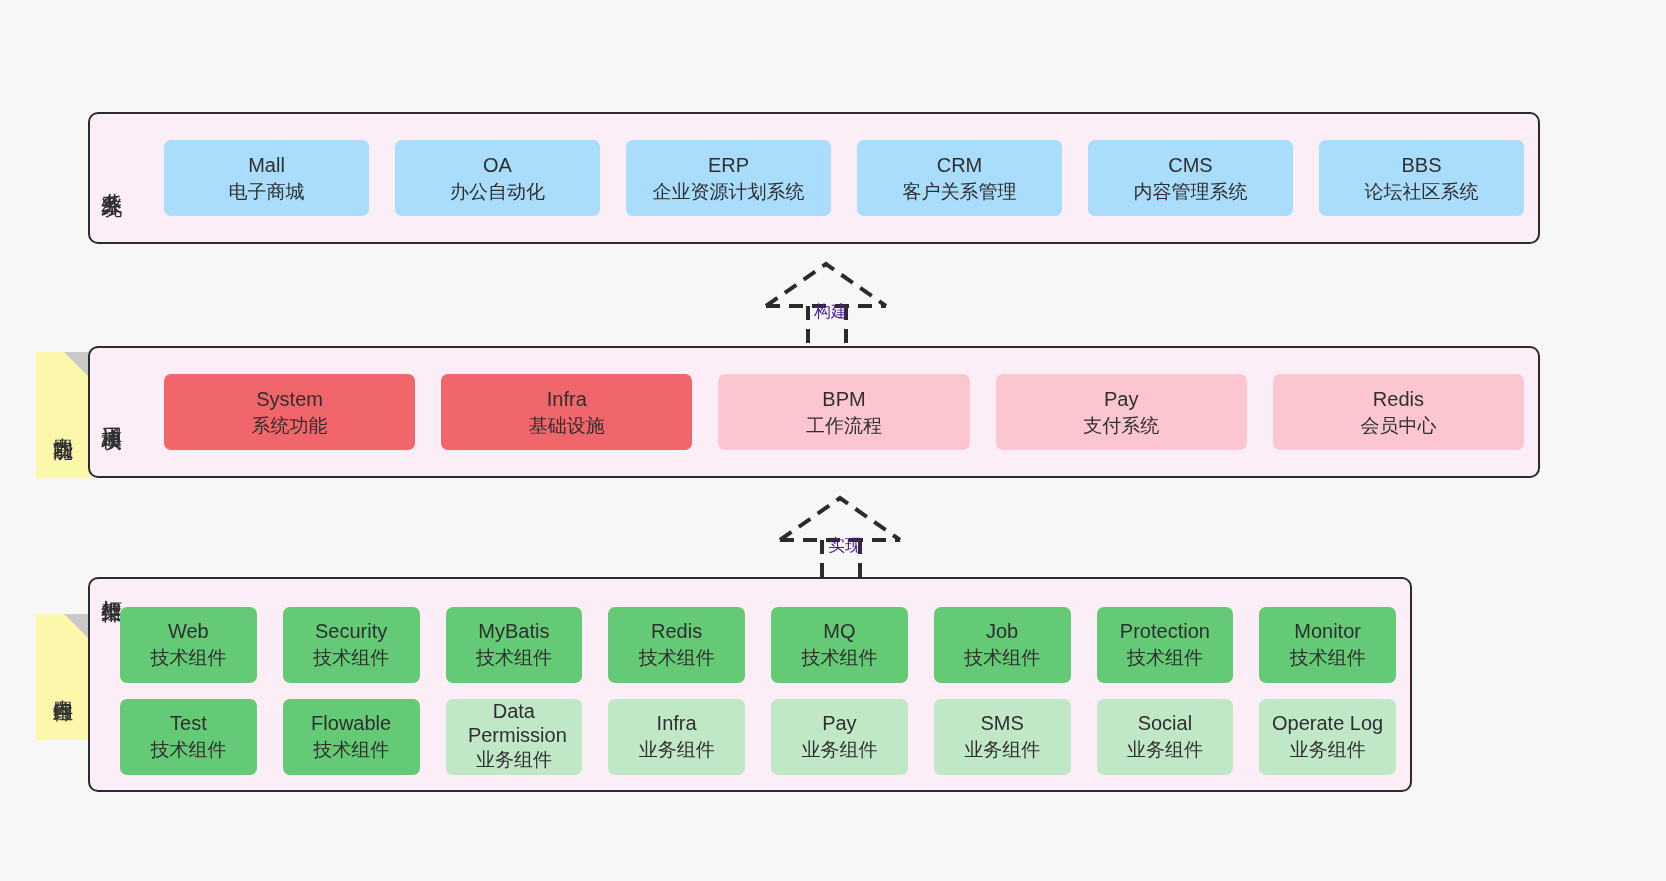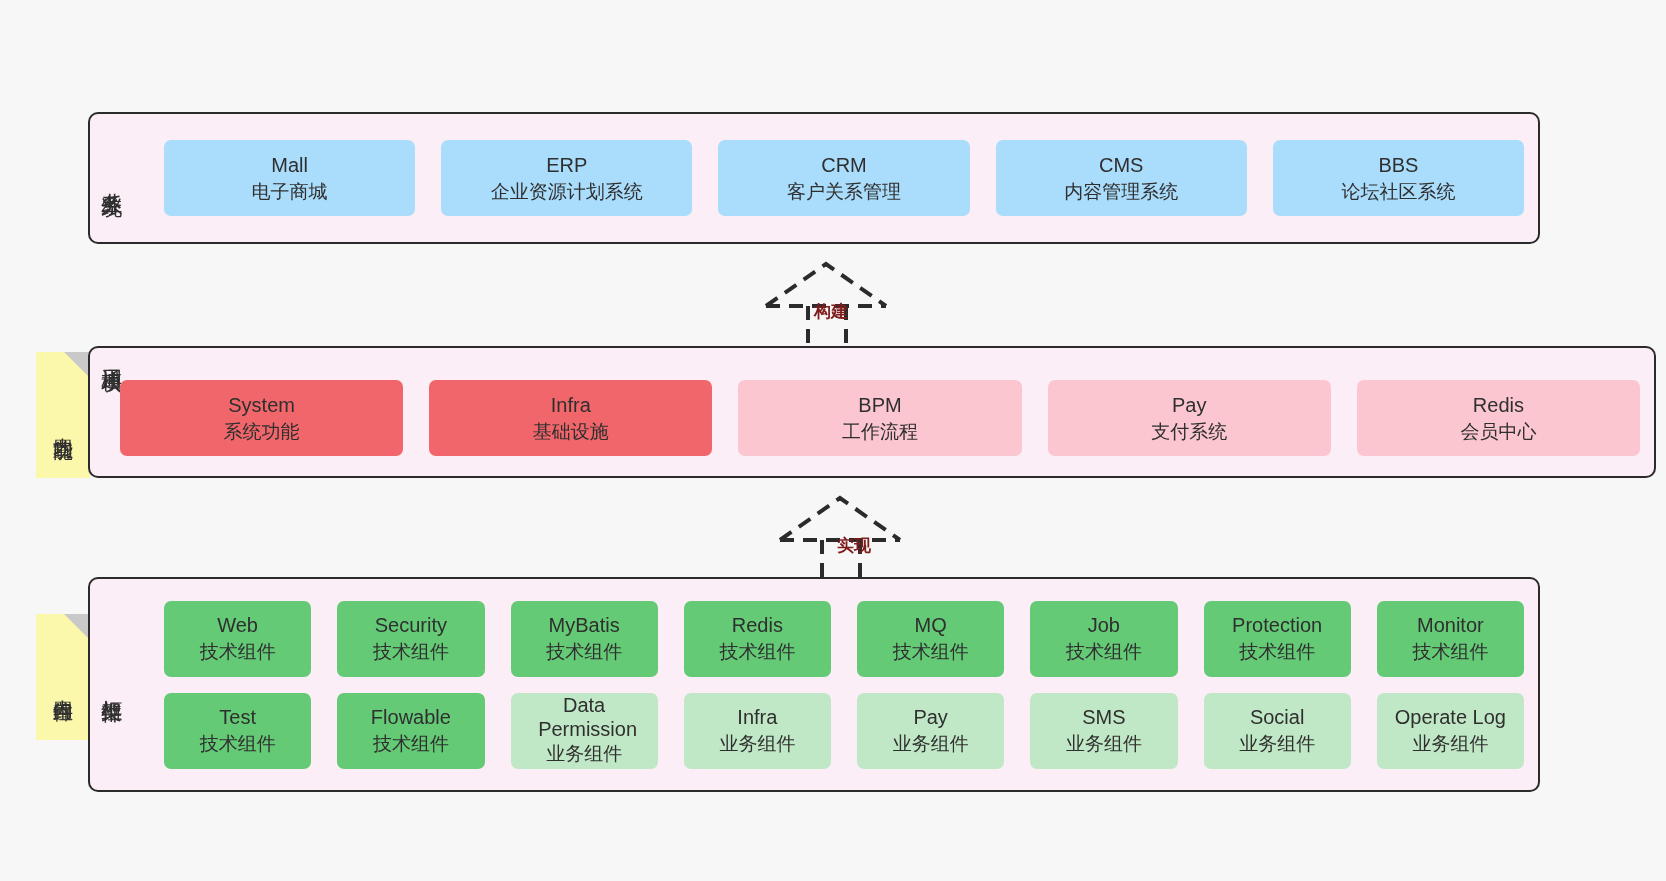--- a/index.html
+++ b/index.html
@@ -116,38 +116,41 @@
   .sticky .sticky-text {
     
     margin-top: 14px;
   }
 
   
   .arrow-group { position: absolute; }
   .arrow-label {
     position: absolute;
     font-size: 17px;
-    color: #7f1d1d;
+    color: #4c1d95;
     background: transparent;
     white-space: nowrap;
-    font-weight: bold;
   }
 </style>
 </head>
 <body>
 
 <div class="section" id="business-section" style="left:88px; top:112px; width:1452px; height:132px;">
   <div class="section-label">业务系统</div>
   <div class="section-body">
     <div class="row">
       <div class="card blue">
         <span class="en">Mall</span>
         <span class="cn">电子商城</span>
       </div>
       <div class="card blue">
+        <span class="en">OA</span>
+        <span class="cn">办公自动化</span>
+      </div>
+      <div class="card blue">
         <span class="en">ERP</span>
         <span class="cn">企业资源计划系统</span>
       </div>
       <div class="card blue">
         <span class="en">CRM</span>
         <span class="cn">客户关系管理</span>
       </div>
       <div class="card blue">
         <span class="en">CMS</span>
         <span class="cn">内容管理系统</span>
@@ -169,21 +172,21 @@
     <line x1="50" y1="48" x2="50" y2="92" stroke="#2b2b2b" stroke-width="4" stroke-dasharray="14,9"></line>
     <line x1="88" y1="48" x2="88" y2="92" stroke="#2b2b2b" stroke-width="4" stroke-dasharray="14,9"></line>
   </svg>
   <span class="arrow-label" style="left:56px; top:42px;">构建</span>
 </div>
 
 <div class="sticky" style="left:36px; top:352px; width:54px; height:126px;">
   <span class="sticky-text">内置功能</span>
 </div>
 
-<div class="section" id="module-section" style="left:88px; top:346px; width:1568px; height:132px;flex-direction:column;">
+<div class="section" id="module-section" style="left:88px; top:346px; width:1452px; height:132px;">
   <div class="section-label">通用模块</div>
   <div class="section-body">
     <div class="row">
       <div class="card red">
         <span class="en">System</span>
         <span class="cn">系统功能</span>
       </div>
       <div class="card red">
         <span class="en">Infra</span>
         <span class="cn">基础设施</span>
@@ -204,28 +207,28 @@
   </div>
 </div>
 
 <div class="arrow-group" style="left:772px; top:492px; width:160px; height:92px;">
   <svg width="160" height="92" viewBox="0 0 160 92">
     <polyline points="8,48 68,6 128,48" fill="none" stroke="#2b2b2b" stroke-width="4" stroke-dasharray="14,9" stroke-linecap="butt"></polyline>
     <line x1="8" y1="48" x2="128" y2="48" stroke="#2b2b2b" stroke-width="4" stroke-dasharray="14,9"></line>
     <line x1="50" y1="48" x2="50" y2="92" stroke="#2b2b2b" stroke-width="4" stroke-dasharray="14,9"></line>
     <line x1="88" y1="48" x2="88" y2="92" stroke="#2b2b2b" stroke-width="4" stroke-dasharray="14,9"></line>
   </svg>
-  <span class="arrow-label" style="left:65px; top:42px;text-align:right;">实现</span>
+  <span class="arrow-label" style="left:56px; top:42px;text-align:right;">实现</span>
 </div>
 
 <div class="sticky" style="left:36px; top:614px; width:54px; height:126px;">
   <span class="sticky-text">内置组件</span>
 </div>
 
-<div class="section" id="framework-section" style="left:88px; top:577px; width:1452px; height:215px;">
+<div class="section" id="framework-section" style="left:88px; top:577px; width:1324px; height:215px;flex-direction:column;">
   <div class="section-label">框架组件</div>
   <div class="section-body">
 
     <div class="row">
       <div class="card green">
         <span class="en">Web</span>
         <span class="cn">技术组件</span>
       </div>
       <div class="card green">
         <span class="en">Security</span>

